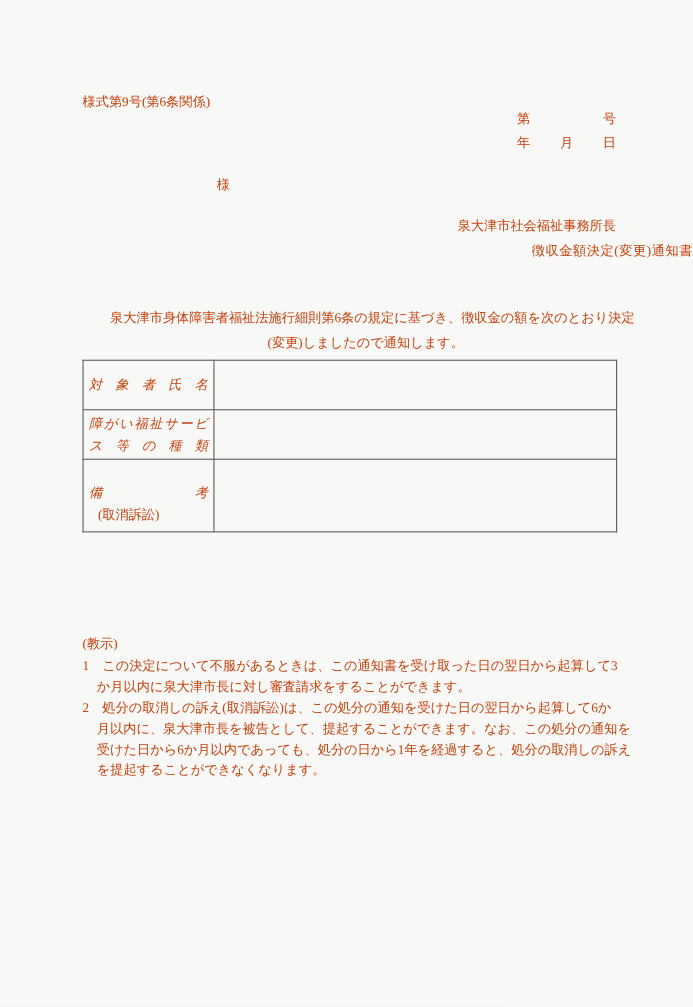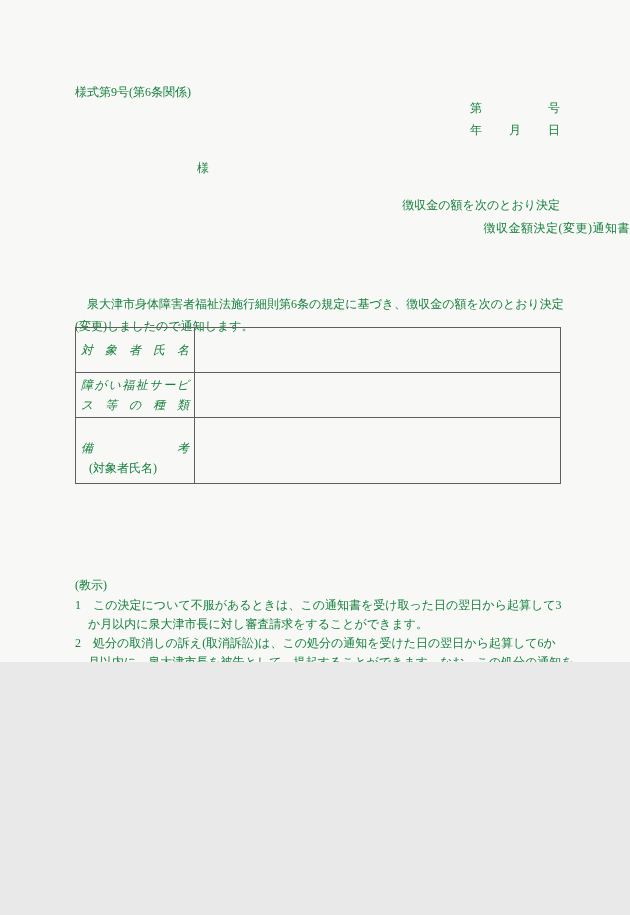--- a/index.html
+++ b/index.html
@@ -2,37 +2,37 @@
 <html lang="ja"><head>
 <meta charset="utf-8">
 <style>
   html,body{margin:0;padding:0;}
   body{
     background:#e9e9e9;
     font-family:"Liberation Serif","DejaVu Serif",serif;
   }
   .page{
     position:relative;
-    width:630px;height:662px;
+    width:630px;height:915px;
     margin:0 auto;
     background:#f8f8f7;
-    color:#15803d;
+    color:#c2410c;
     font-size:12px;
     overflow:hidden;
   }
   .abs{position:absolute;}
   .form-number{left:75px;top:84px;}
   .doc-no-row{left:470px;top:100px;width:90px;display:flex;justify-content:space-between;}
   .date-row{left:470px;top:122px;width:90px;display:flex;justify-content:space-between;}
   .addressee{left:197px;top:160px;}
   .sender{right:70px;top:197px;}
   .doc-title{left:0;top:220px;width:630px;text-align:right;letter-spacing:0.5px;}
   .body-text{
-    left:75px;top:293px;width:515px;
-    line-height:22px;white-space:pre-line;
+    left:75px;top:278px;width:515px;
+    line-height:22px;white-space:pre-line;text-align:center;
   }
   .form-table{
     left:75px;top:327px;
     border-collapse:collapse;table-layout:fixed;
     width:486px;
   }
   .form-table td{
     border:1px solid #5e5e5e;
     vertical-align:middle;
   }
@@ -75,21 +75,21 @@
   </div>
 
   <div class="abs date-row">
     <span>年</span>
     <span>月</span>
     <span>日</span>
   </div>
 
   <div class="abs addressee">様</div>
 
-  <div class="abs sender">徴収金の額を次のとおり決定</div>
+  <div class="abs sender">泉大津市社会福祉事務所長</div>
 
   <div class="abs doc-title">徴収金額決定(変更)通知書</div>
 
   <div class="abs body-text">　泉大津市身体障害者福祉法施行細則第6条の規定に基づき、徴収金の額を次のとおり決定
 (変更)しましたので通知します。</div>
 
   <table class="abs form-table">
     <tbody>
       <tr class="r1">
         <td class="label-cell">
@@ -100,21 +100,21 @@
       <tr class="r3">
         <td class="label-cell">
           <div class="jlabel">障がい福祉サービ
 ス等の種類</div>
         </td>
         <td class="value-cell"></td>
       </tr>
       <tr class="r5">
         <td class="label-cell remarks-cell">
           <div class="jlabel">備考</div>
-          <div class="remarks-sub">(対象者氏名)</div>
+          <div class="remarks-sub">(取消訴訟)</div>
         </td>
         <td class="value-cell"></td>
       </tr>
     </tbody>
   </table>
 
   <div class="abs notes-heading">(教示)</div>
 
   <div class="abs note-item note-1">1　この決定について不服があるときは、この通知書を受け取った日の翌日から起算して3
 か月以内に泉大津市長に対し審査請求をすることができます。</div>

